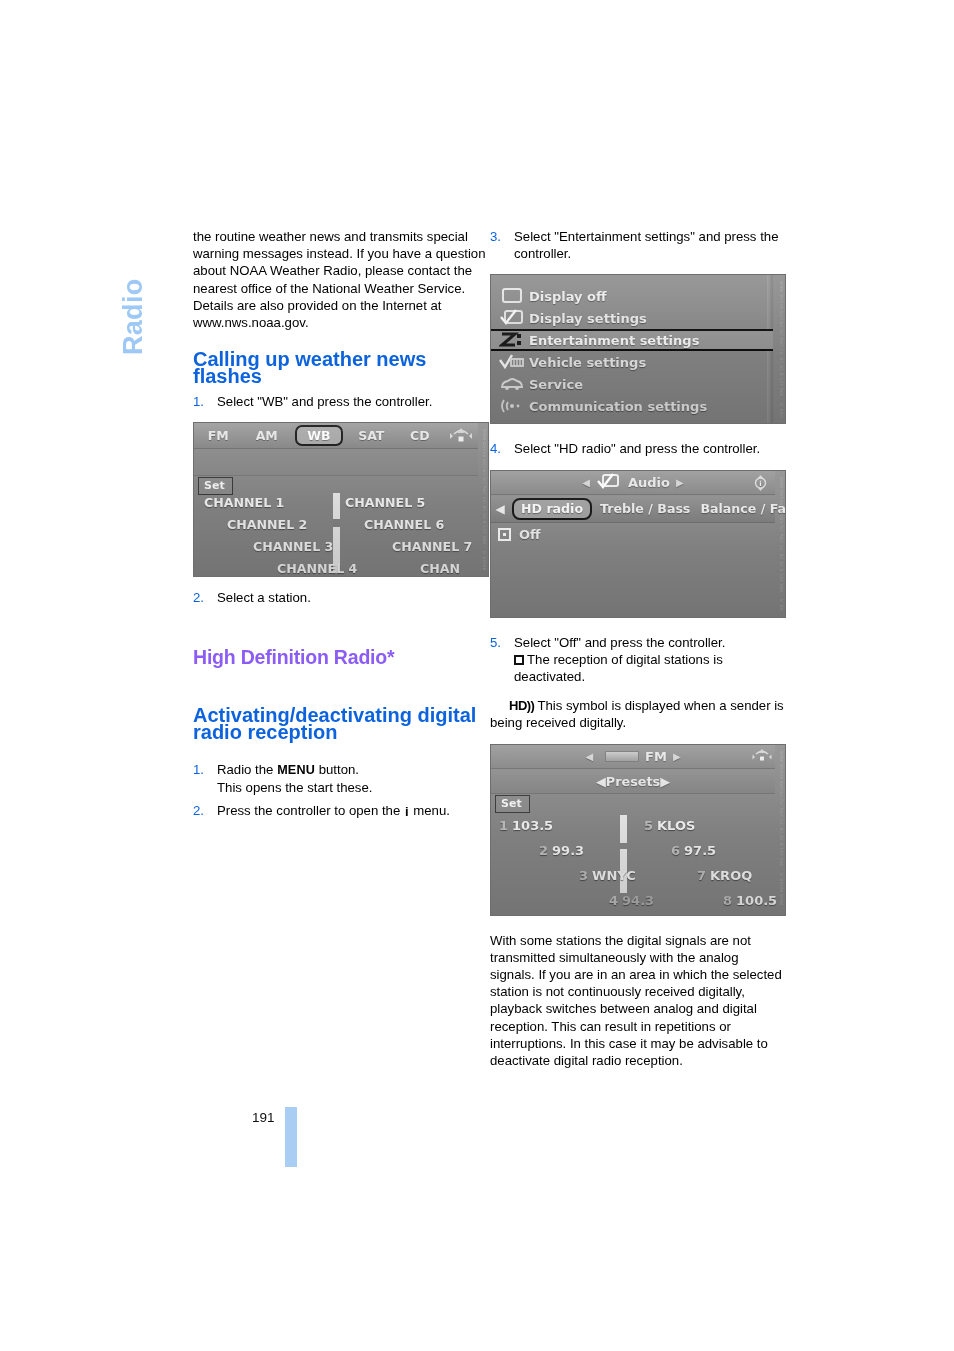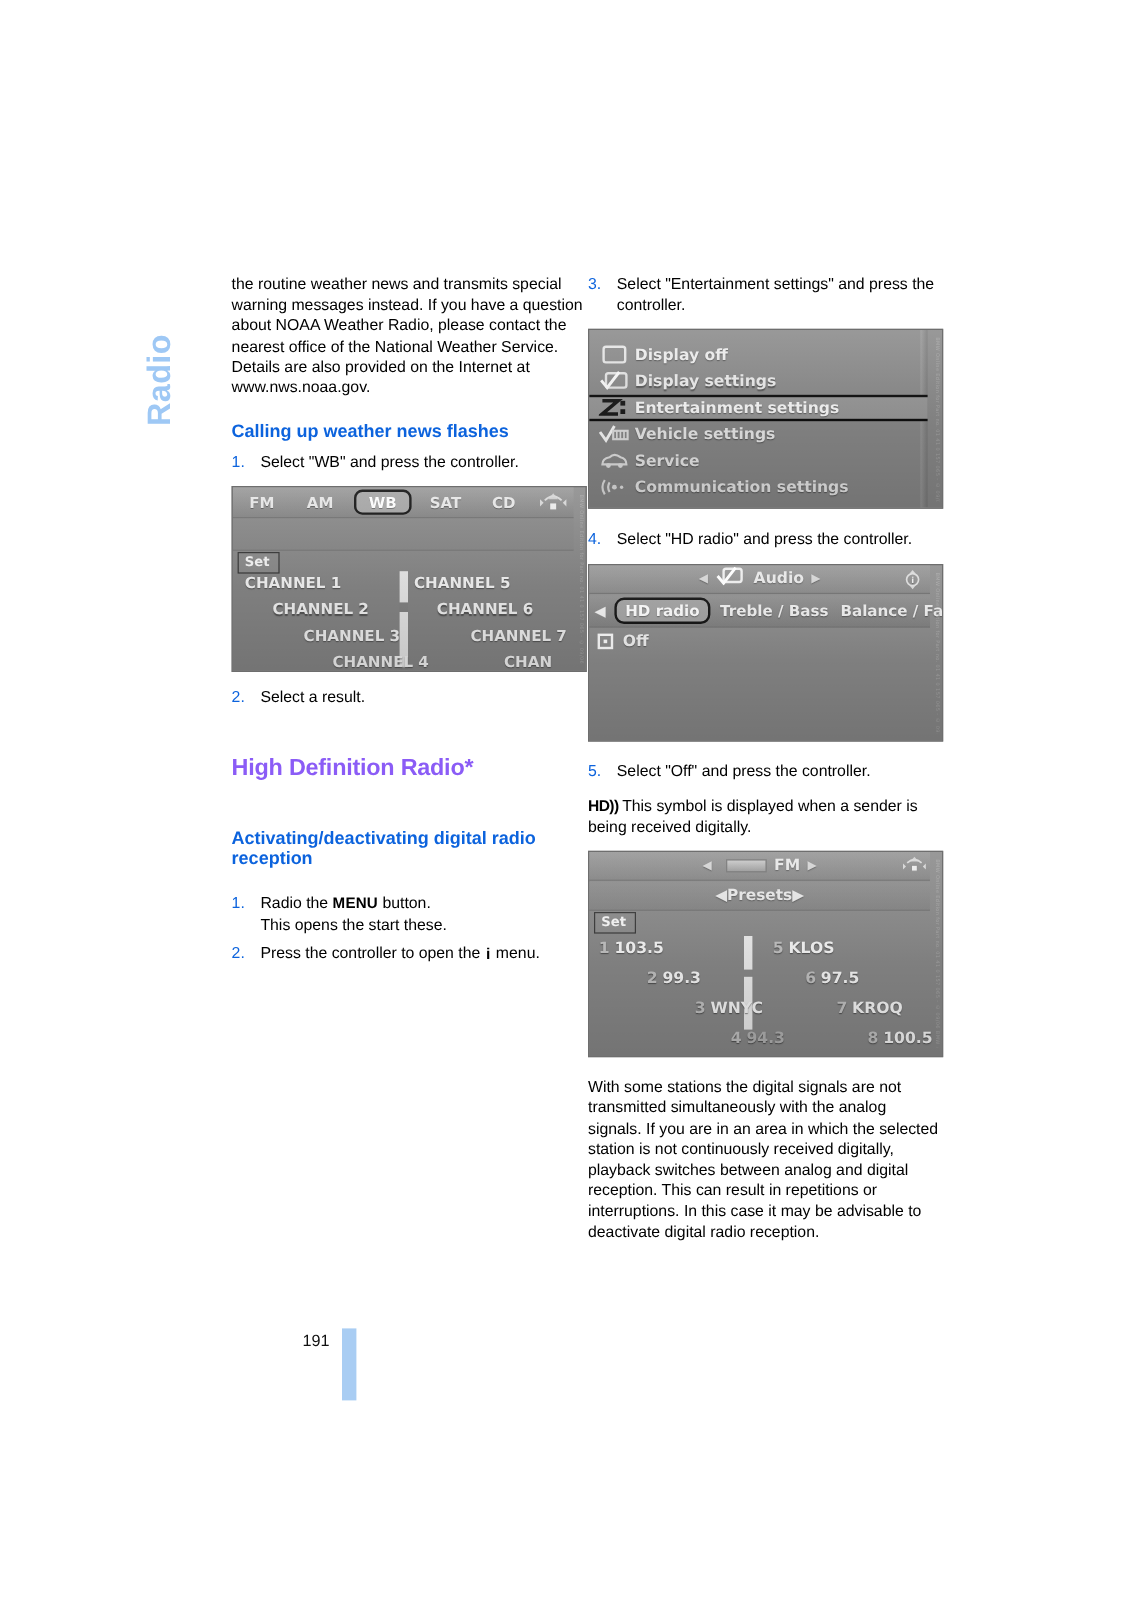--- a/index.html
+++ b/index.html
@@ -32,21 +32,21 @@
   .col-left  { left:193px; top:228px; }
   .col-right { left:490px; top:228px; }
 
   p.body { font-size:13.2px; line-height:17.2px; margin:0 0 0 0; color:#000; }
 
   h2.section {
     font-size:19.5px; font-weight:bold; color:#8b5cf6;
     margin:0; line-height:24px; letter-spacing:-0.2px;
   }
   h3.sub {
-    font-size:15px; font-weight:bold; color:#0c63dd;
+    font-size:20px; font-weight:bold; color:#0c63dd;
     margin:0; line-height:17px;
   }
 
   ol.steps { list-style:none; margin:0; padding:0; }
   ol.steps li {
     position:relative; padding-left:24px;
     font-size:13.2px; line-height:17.2px; margin:0;
   }
   ol.steps li .num {
     position:absolute; left:0; top:0; color:#0c63dd;
@@ -60,21 +60,21 @@
     display:inline-block; width:10px; height:10px;
     border:2px solid #111; background:#fff; vertical-align:-1px;
     margin-right:3px;
   }
   .glyph-i {
     display:inline-block; font-weight:bold; font-size:13px;
     vertical-align:-1px; padding:0 1px;
   }
   .glyph-hd {
     display:inline-block; font-weight:bold; font-size:13px;
-    letter-spacing:-0.5px; margin-right:3px;
+    letter-spacing:-0.5px; margin-right:3px;margin-left:19px;
   }
 
   
   .shot {
     position:relative;
     background:#8d8d8d;
     border:1px solid #6e6e6e;
     font-family:"DejaVu Sans", sans-serif;
     color:#ffffff;
     overflow:hidden;
@@ -318,21 +318,21 @@
         </div>
       </div>
       <div class="watermark">BMW Online Edition for Part no. 01 41 0 157 065 - © 09/06 BMW AG</div>
     </div>
 
     <div class="spacer-12"></div>
 
     <ol class="steps">
       <li>
         <span class="num">2.</span>
-        <span>Select a result.</span>
+        <span>Select a station.</span>
       </li>
     </ol>
 
     <div class="spacer-8"></div>
 
     <div style="height:30px"></div>
     <h2 class="section">High Definition Radio*</h2>
 
     <div class="spacer-12"></div>
 
@@ -489,20 +489,21 @@
       </div>
       <div class="watermark">BMW Online Edition for Part no. 01 41 0 157 065 - © 09/06 BMW AG</div>
     </div>
 
     <div class="spacer-16"></div>
 
     <ol class="steps">
       <li>
         <span class="num">5.</span>
         <span>Select "Off" and press the controller.</span>
+        <span class="substep"><span class="glyph-box"></span><span>The reception of digital stations is deactivated.</span></span>
       </li>
     </ol>
 
     <div class="spacer-12"></div>
 
     <p class="body"><span class="glyph-hd">HD))</span><span>This symbol is displayed when a sender is being received digitally.</span></p>
 
     <div class="spacer-12"></div>
 
     <div class="shot fm-shot">

